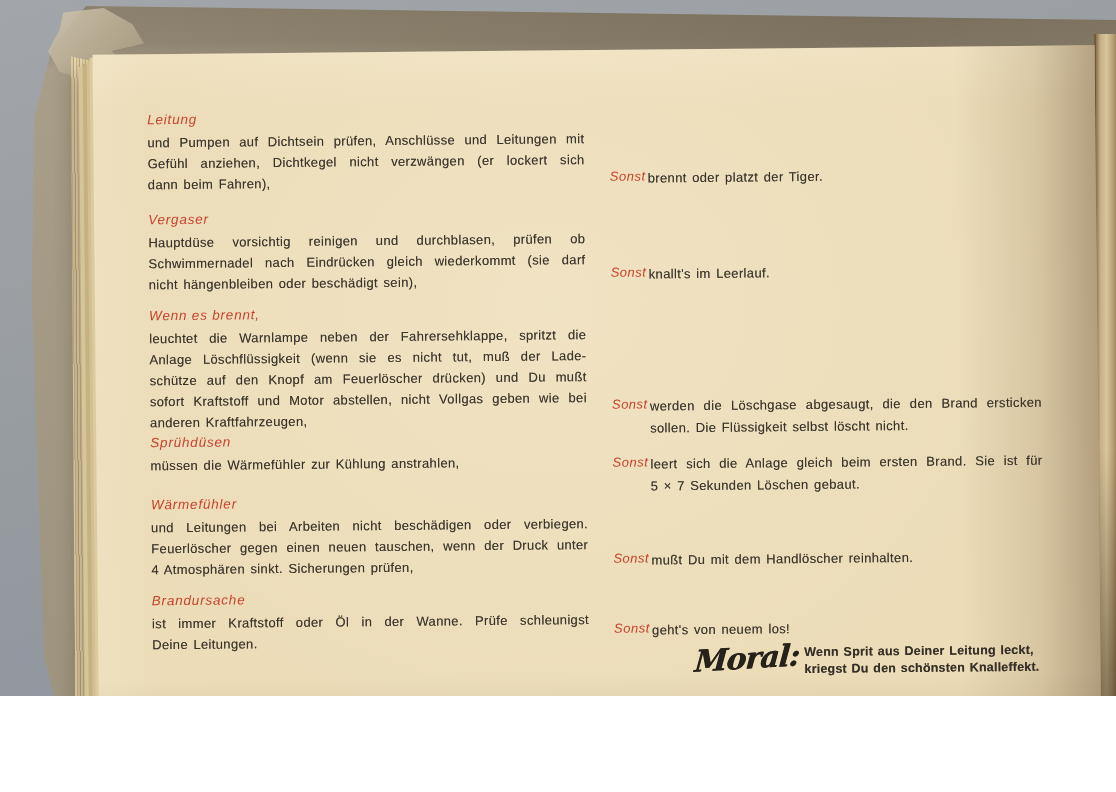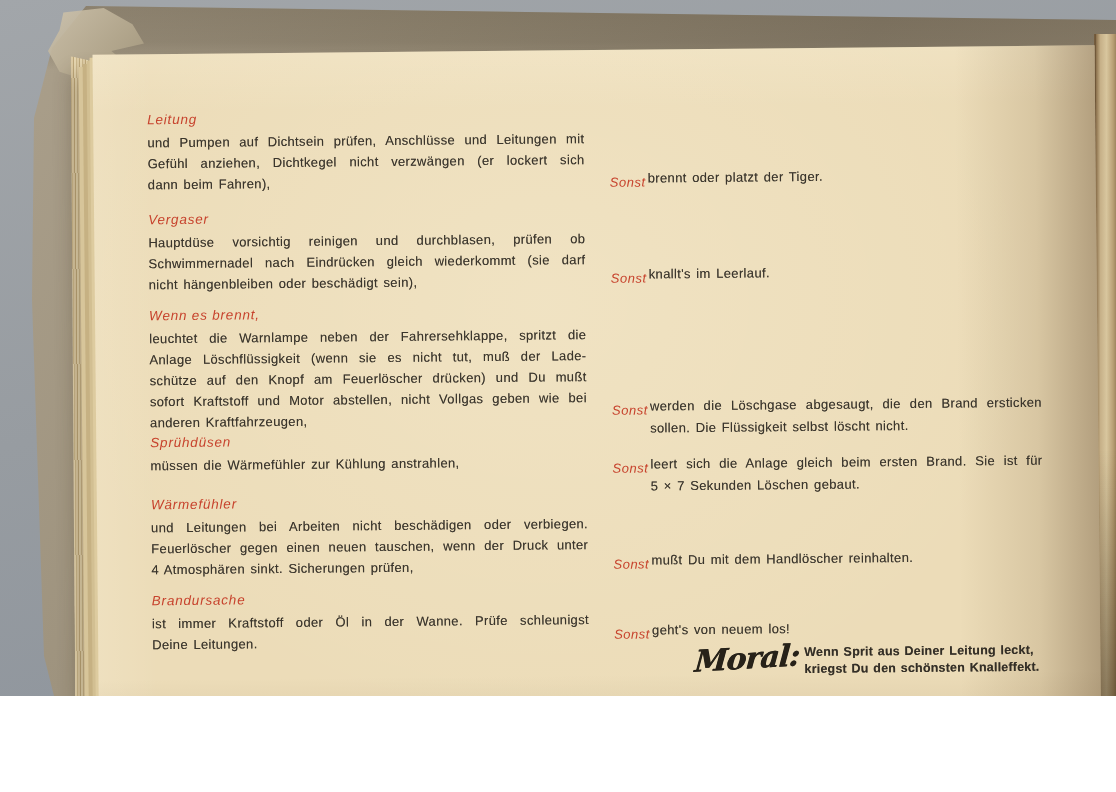--- a/index.html
+++ b/index.html
@@ -38,21 +38,21 @@
       radial-gradient(ellipse at 45% 35%,rgba(255,250,232,.22),rgba(255,250,232,0) 65%),
       #ecdcb8;
     box-shadow:-3px 3px 0 #ddcb9f,-6px 6px 0 #d2bf92,-10px 9px 0 #c6b183,-14px 12px 0 #d7c59a,-20px 18px 20px rgba(60,45,20,.32);}
 
   
   .heading{font-style:italic;font-size:13.5px;line-height:17px;letter-spacing:.8px;color:#c7432d;margin:0 0 4px 0;}
   .bl{font-size:13px;line-height:21px;letter-spacing:.35px;word-spacing:1.5px;color:#3a352c;text-shadow:0 0 .4px rgba(58,53,44,.55);}
   .j{text-align:justify;text-align-last:justify;}
   .section{position:absolute;left:54px;width:437px;}
   .entry{position:absolute;left:516px;}
-  .sonst{position:absolute;left:0;top:7px;font-style:italic;font-size:13px;letter-spacing:.5px;color:#c7432d;}
+  .sonst{position:absolute;left:0;top:1px;font-style:italic;font-size:13px;letter-spacing:.5px;color:#c7432d;}
   .etext{margin-left:38px;width:392px;}
   .etext .bl{line-height:22px;}
   .moral{position:absolute;left:596px;top:590px;width:380px;height:70px;}
   .moral-label{position:absolute;left:0;top:2px;font-family:"DejaVu Serif",serif;font-style:italic;font-weight:bold;
     font-size:30px;letter-spacing:-1px;color:#272219;transform:rotate(-3deg) skewX(-8deg);text-shadow:.5px 0 0 #272219;}
   .moral-lines{position:absolute;left:110px;top:6px;width:260px;}
   .moral-lines .bl{font-weight:bold;font-size:12.5px;line-height:16.5px;letter-spacing:.2px;word-spacing:1px;color:#332e26;}
   .pagenum{position:absolute;left:62px;top:662px;font-size:15px;letter-spacing:.5px;color:#2f2b24;text-shadow:.3px 0 0 #2f2b24;}
 </style>
 </head>

